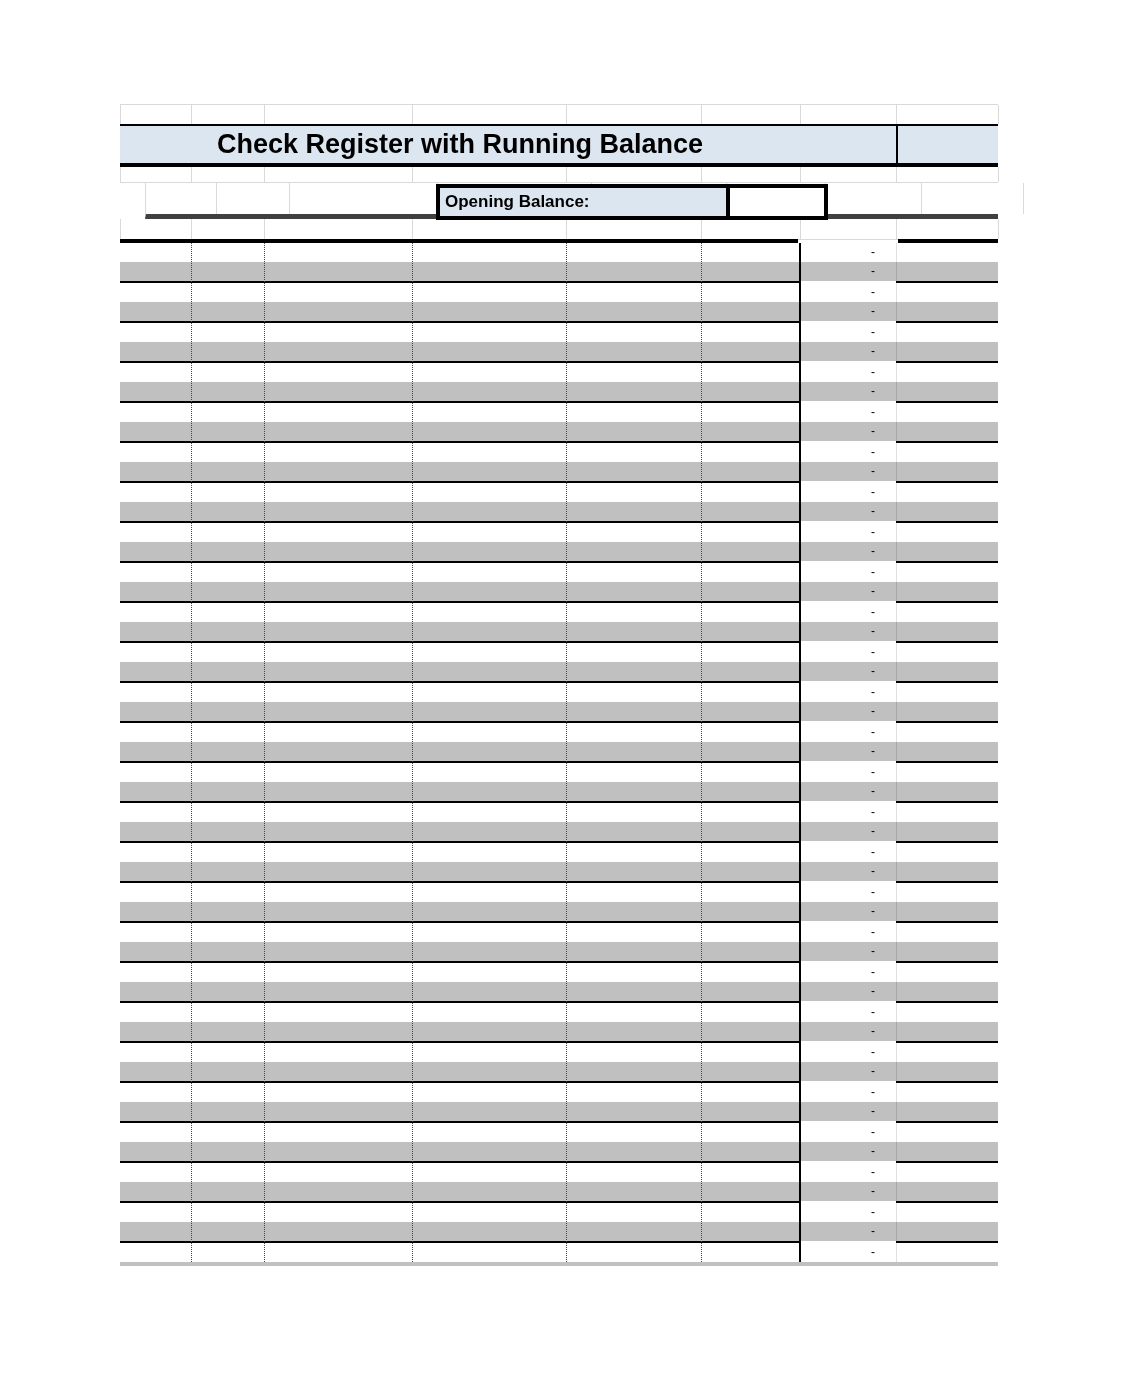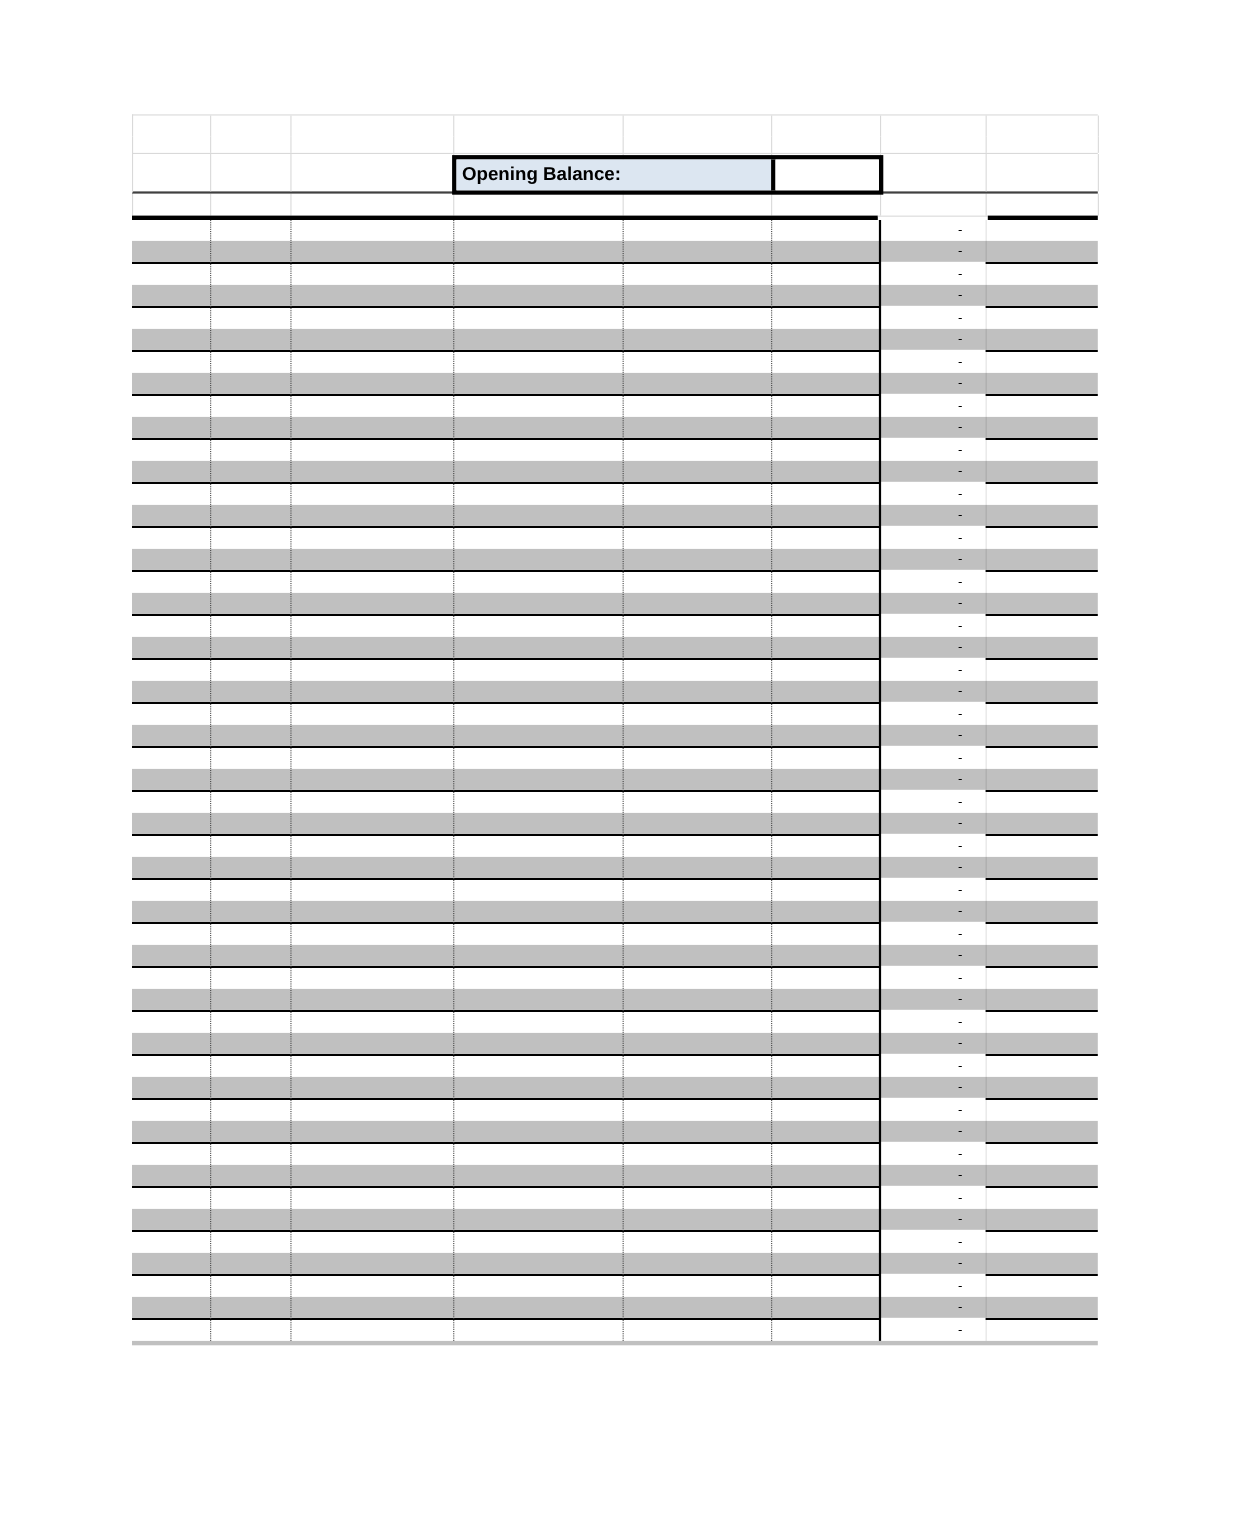--- a/index.html
+++ b/index.html
@@ -10,21 +10,21 @@
     font-family: "Liberation Sans", sans-serif;
     overflow: hidden;
   }
   .sheet { position: absolute; left: 120px; top: 104px; width: 878px; }
 
   
   .grid-row { display: flex; border-left: 1px solid #d9d9d9; }
   .grid-row .gc { border-right: 1px solid #d9d9d9; height: 100%; flex: 0 0 auto; }
   #grid-top  { height: 20px; border-top: 1px solid #d9d9d9; }
   #grid-mid1 { height: 16px; border-bottom: 1px solid #d9d9d9; }
-  #grid-ob   { height: 36px; border-bottom: 2px solid #404040; position: relative; }
+  #grid-ob   { height: 36px; border-bottom: 5px solid #404040; position: relative; margin-left: 25px; }
   #grid-mid2 { height: 20px; }
 
   
   .banner {
     height: 43px;
     background: #dce6f1;
     border-top: 2px solid #000;
     border-bottom: 4px solid #000;
     display: flex;
   }
@@ -94,20 +94,26 @@
       <div class="gc" style="width: 71px;"></div>
       <div class="gc" style="width: 73px;"></div>
       <div class="gc" style="width: 148px;"></div>
       <div class="gc" style="width: 154px;"></div>
       <div class="gc" style="width: 135px;"></div>
       <div class="gc" style="width: 99px;"></div>
       <div class="gc" style="width: 96px;"></div>
       <div class="gc" style="width: 102px;"></div>
     </div>
 
+  <div class="banner">
+    <div class="title-cell">Check Register with Running Balance</div>
+    <div class="banner-gap"></div>
+    <div class="banner-divider"></div>
+    <div class="banner-right"></div>
+  </div>
 
   <div class="grid-row" id="grid-mid1">
       <div class="gc" style="width: 71px;"></div>
       <div class="gc" style="width: 73px;"></div>
       <div class="gc" style="width: 148px;"></div>
       <div class="gc" style="width: 154px;"></div>
       <div class="gc" style="width: 135px;"></div>
       <div class="gc" style="width: 99px;"></div>
       <div class="gc" style="width: 96px;"></div>
       <div class="gc" style="width: 102px;"></div>

